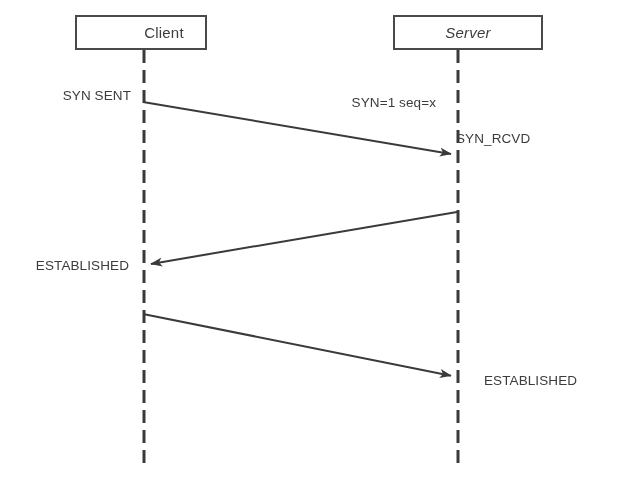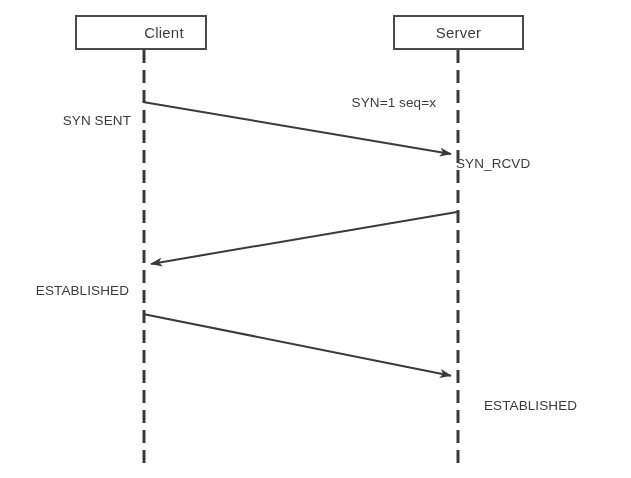--- a/index.html
+++ b/index.html
@@ -45,31 +45,31 @@
   #client-box {
     left: 75px;
     top: 15px;
     width: 132px;
     height: 35px;
     padding-left: 46px;
   }
   #server-box {
     left: 393px;
     top: 15px;
-    width: 131px;
+    width: 150px;
     height: 35px;
+    font-style: italic;
   }
   .state-label {
     position: absolute;
     font-family: "Liberation Sans", sans-serif;
     font-size: 13.5px;
     color: #3c3c3c;
     white-space: nowrap;
     letter-spacing: 0.1px;
-    margin-top: 25px;
   }
   .state-label.right-aligned {
     text-align: right;
   }
   #state-syn-sent {
     left: 0px;
     top: 88px;
     width: 131px;
   }
   #state-syn-rcvd {

